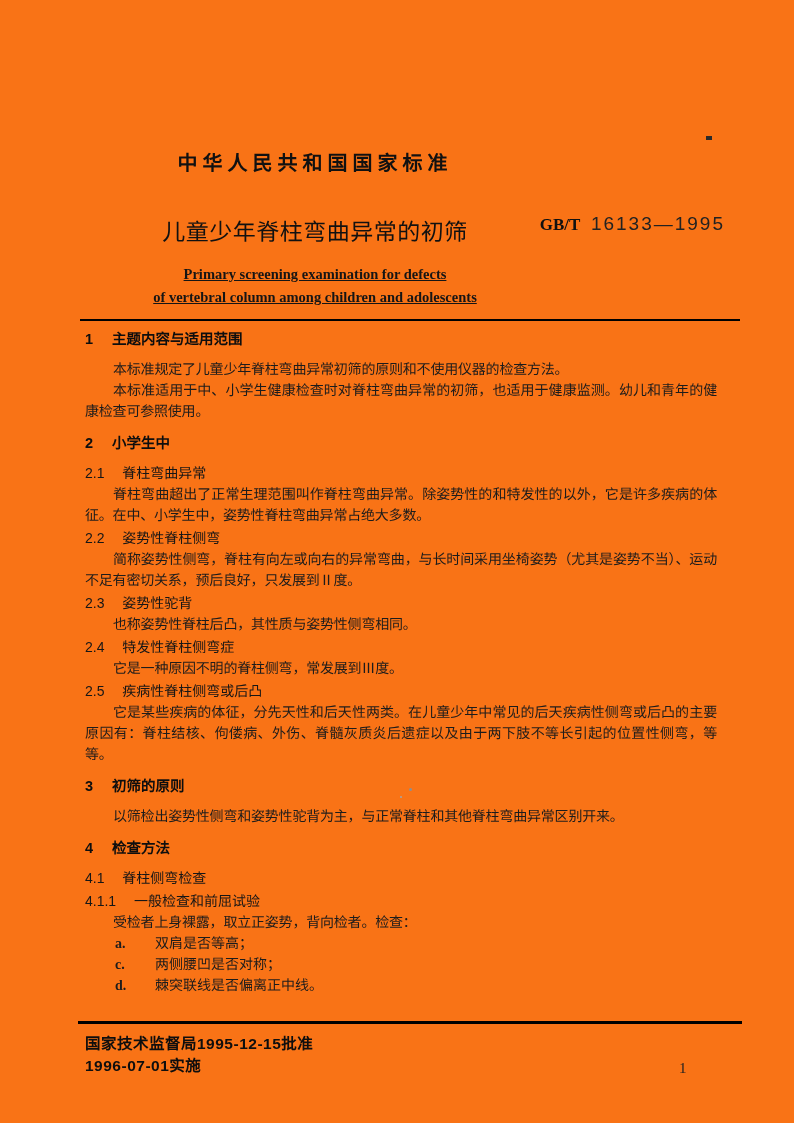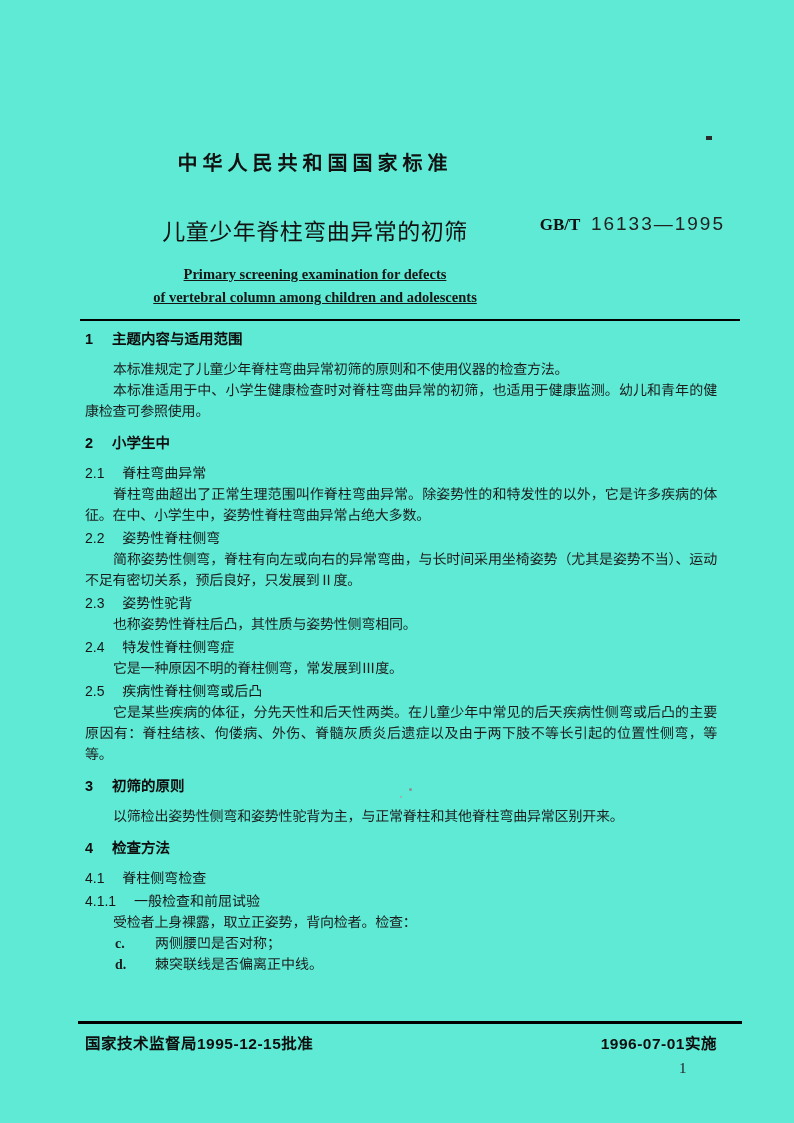--- a/index.html
+++ b/index.html
@@ -1,21 +1,21 @@
 <!DOCTYPE html>
 <html lang="zh-CN"><head>
 <meta charset="utf-8">
 <style>
   * { margin:0; padding:0; box-sizing:border-box; }
   html,body { background:#e8e8e8; }
   .page {
     position:relative;
     width:794px; height:1123px;
     margin:0 auto;
-    background:#5eead4;
+    background:#f97316;
     font-family:"Liberation Sans", sans-serif;
     color:#1c1c1c;
     overflow:hidden;
   }
 
   
   .header-block {
     position:absolute; left:85px; top:147px; width:460px;
     text-align:center;
   }
@@ -82,20 +82,21 @@
   
   .footer-rule {
     position:absolute; left:78px; top:1021px;
     width:664px; height:3px; background:#000;
   }
   .footer-row {
     position:absolute; left:85px; top:1031px; width:632px;
     display:flex; justify-content:space-between; align-items:baseline;
     font-weight:bold; font-size:15.5px; color:#0e0e0e;
     letter-spacing:0.5px;
+    flex-direction:column;
   }
   .page-number {
     position:absolute; left:679px; top:1060px;
     font-family:"Liberation Serif", serif;
     font-size:15px; color:#222;
   }
 
   
   .speck-1 { position:absolute; left:706px; top:136px; width:6px; height:4px; background:#2b2b2b; }
   .speck-2 { position:absolute; left:409px; top:788px; width:3px; height:3px; background:#8f8f8f; border-radius:50%; }
@@ -183,20 +184,23 @@
     </div>
 
     <div class="clause-heading">
       <span class="num">4.1.1</span>
       <span>一般检查和前屈试验</span>
     </div>
     <div class="para">受检者上身裸露，取立正姿势，背向检者。检查：</div>
 
     <div class="check-list">
       <div class="check-item">
+        <span class="letter">a.</span><span>双肩是否等高；</span>
+      </div>
+      <div class="check-item">
         <span class="letter">c.</span><span>两侧腰凹是否对称；</span>
       </div>
       <div class="check-item">
         <span class="letter">d.</span><span>棘突联线是否偏离正中线。</span>
       </div>
     </div>
 
   </div>
 
   <div class="footer-rule"></div>

